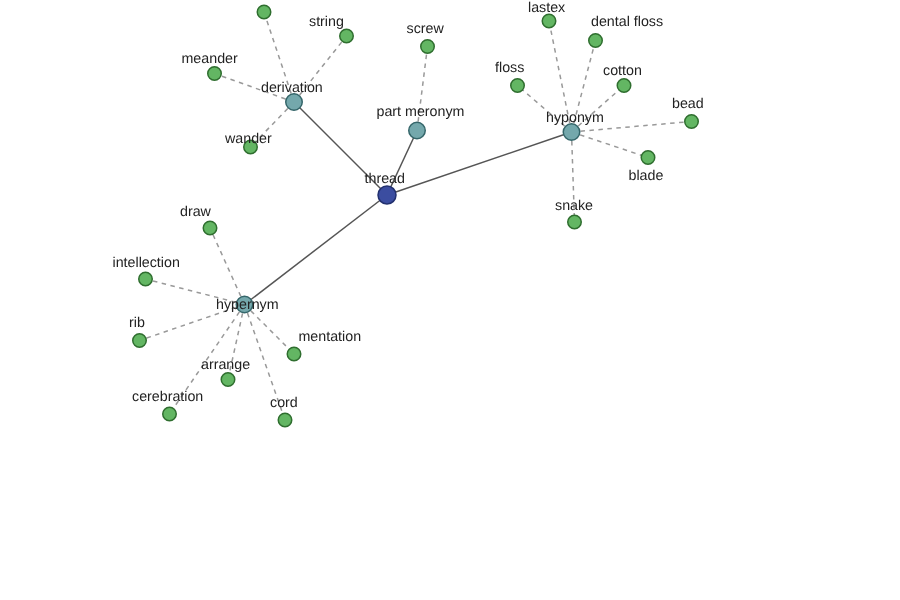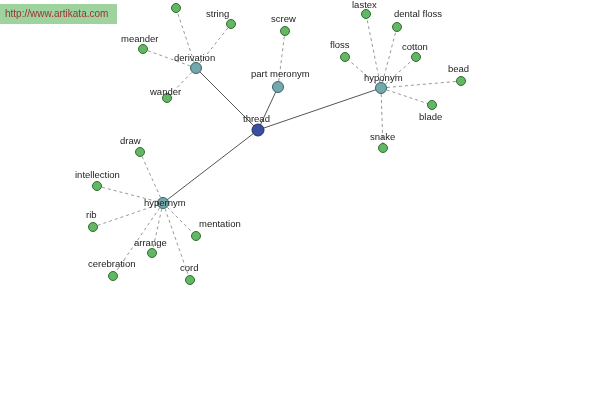--- a/index.html
+++ b/index.html
@@ -89,16 +89,13 @@
       <text x="419" y="120" fill="#222222" class="node-label">blade</text>
       <text x="370" y="140" fill="#222222" class="node-label">snake</text>
       <text x="120" y="144" fill="#222222" class="node-label">draw</text>
       <text x="75" y="178" fill="#222222" class="node-label">intellection</text>
       <text x="86" y="218" fill="#222222" class="node-label">rib</text>
       <text x="199" y="227" fill="#222222" class="node-label">mentation</text>
       <text x="134" y="246" fill="#222222" class="node-label">arrange</text>
       <text x="88" y="267" fill="#222222" class="node-label">cerebration</text>
       <text x="180" y="271" fill="#222222" class="node-label">cord</text>
     </svg>
-  <div id="watermark" style="background: rgb(158, 210, 158); color: rgb(153, 51, 51);">
-    <span>http://www.artikata.com</span>
-  </div>
 </div>
 
 </body></html>

